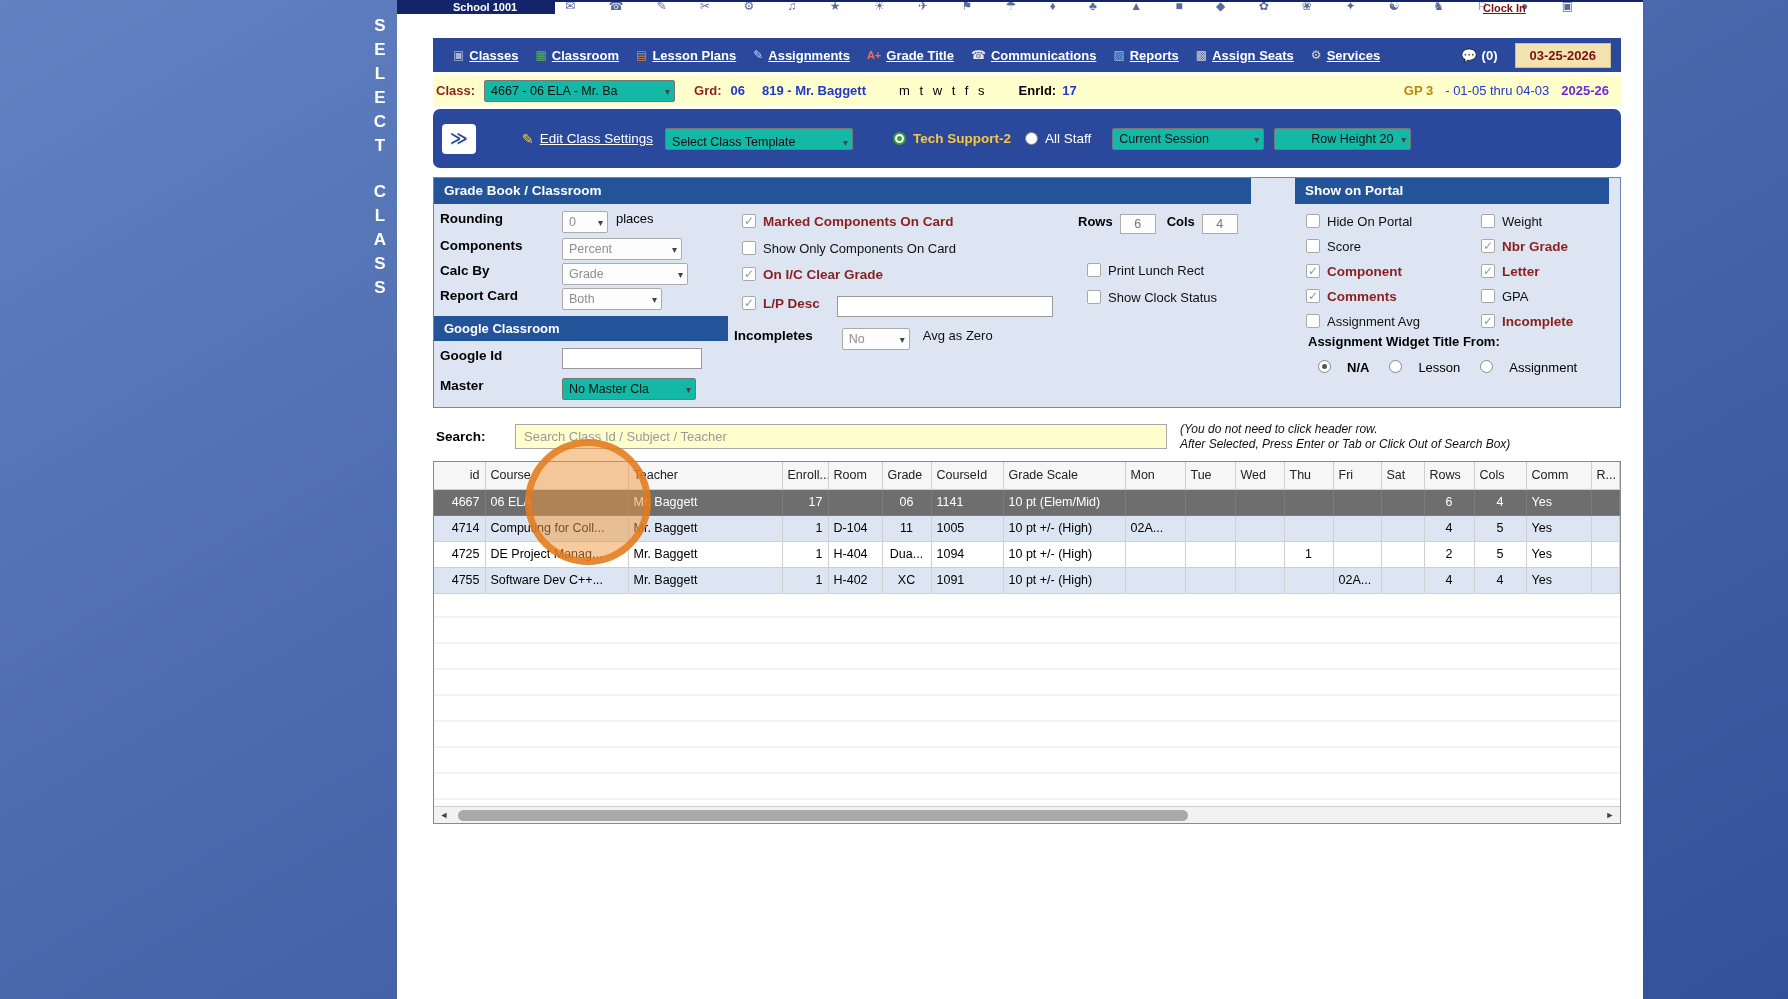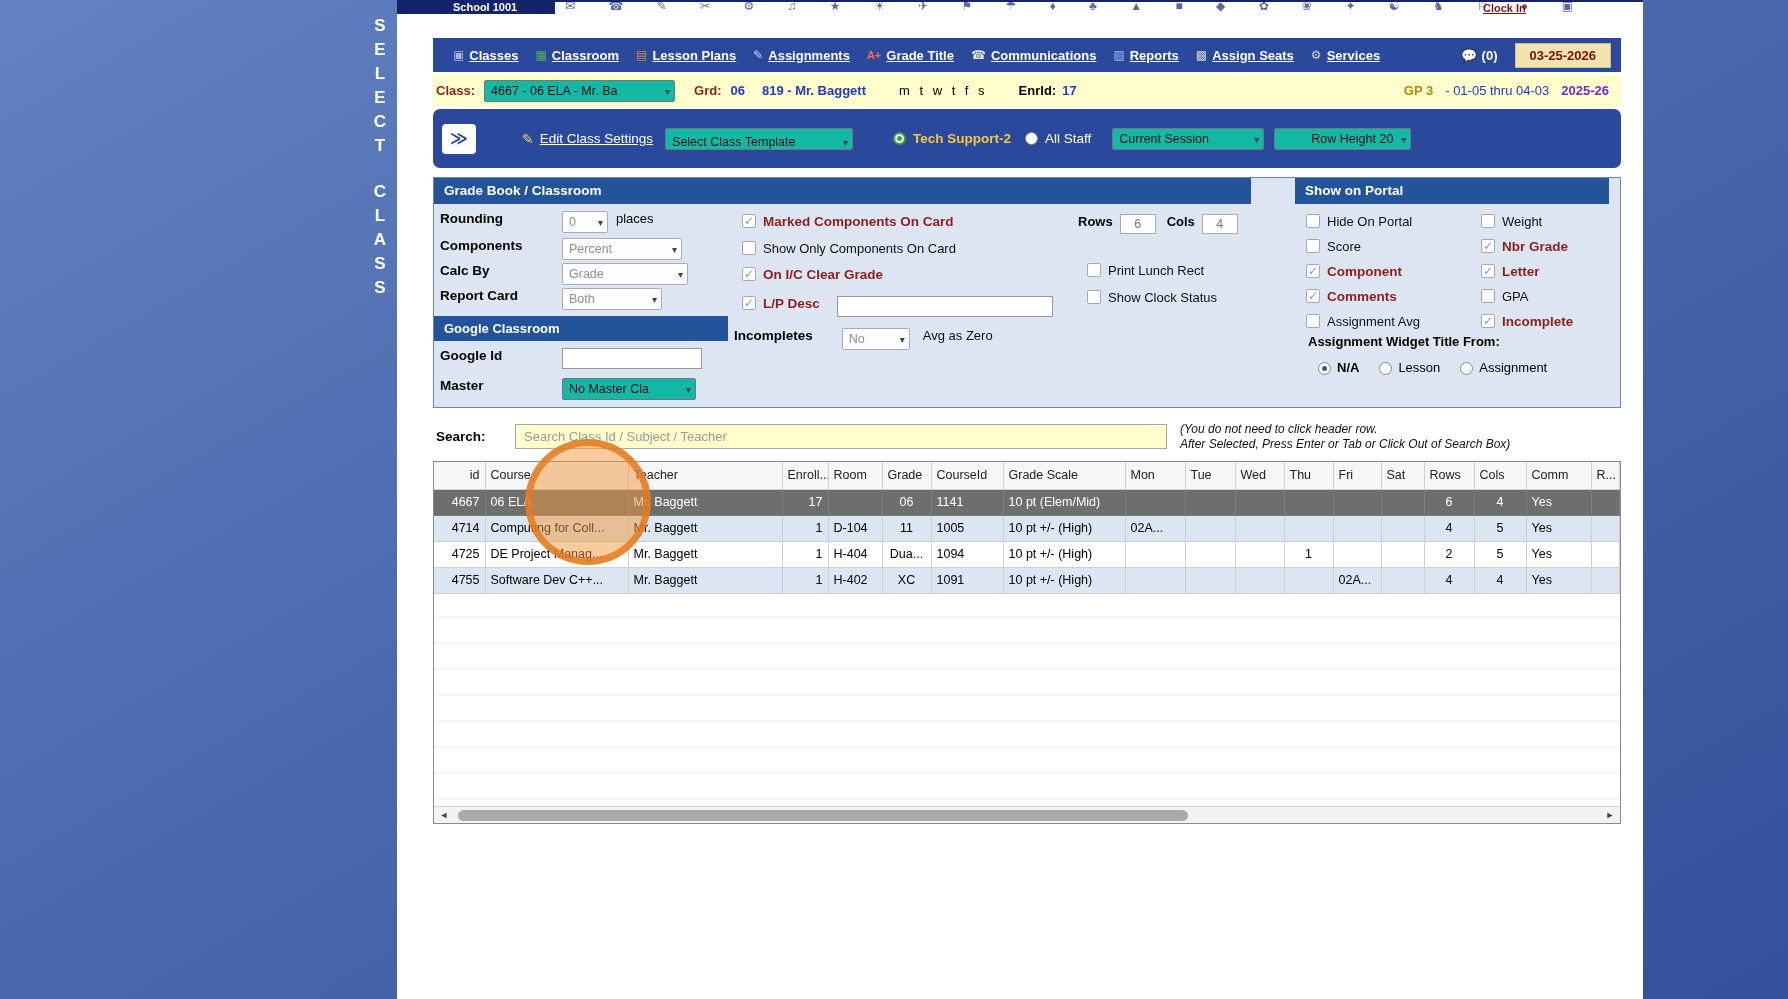--- a/index.html
+++ b/index.html
@@ -104,21 +104,21 @@
   .lbl-on{color:#8b1f1f;font-weight:bold;font-size:13.5px;}
   .lbl-off{color:#111;}
   .bold{font-weight:bold;}
   .num-input{width:36px;height:20px;border:1px solid #ababab;background:#fdfdfd;color:#777;
              text-align:center;font-size:12.5px;}
   .lp-input{width:216px;height:21px;border:1px solid #999;background:#fff;margin-left:10px;font-size:12.5px;padding:0 4px;}
   .gid-input{width:140px;height:21px;border:1px solid #999;background:#fff;font-size:12.5px;padding:0 4px;}
   .inc-label{font-weight:bold;font-size:13.5px;}
   .widget-title{position:absolute;left:874px;top:156px;font-weight:bold;font-size:13px;}
   .radio-row{position:absolute;left:884px;top:182px;display:flex;gap:20px;align-items:center;font-size:13px;}
-  .radio-opt{display:flex;align-items:flex-end;gap:6px;}
+  .radio-opt{display:flex;align-items:flex-start;gap:16px;}
 
   
   .search-row{position:relative;margin-top:14px;height:31px;}
   .search-label{position:absolute;left:3px;top:7px;font-weight:bold;font-size:13.5px;}
   .search-input{position:absolute;left:82px;top:2px;width:652px;height:25px;background:#ffffce;
                 border:1px solid #a8a8a8;padding:0 8px;font-size:13px;}
   .search-input::placeholder{color:#999;}
   .search-note{position:absolute;left:747px;top:0;font-style:italic;font-size:12px;line-height:15px;color:#111;}
 
   

